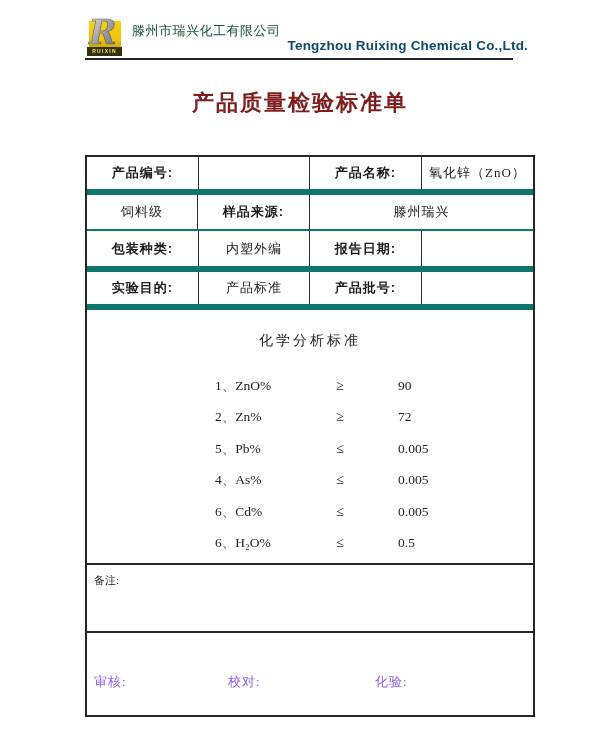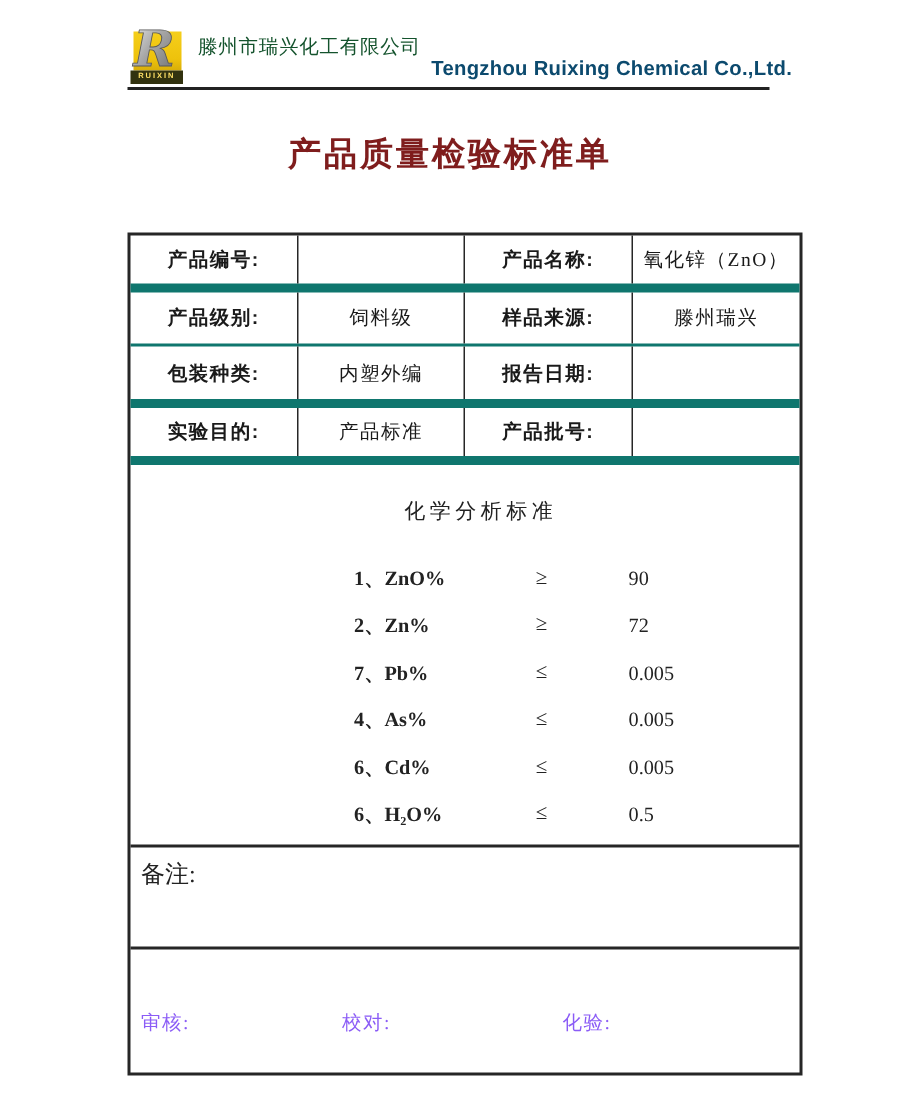--- a/index.html
+++ b/index.html
@@ -53,38 +53,38 @@
     font-size:13px; overflow:hidden;
   }
   .cell.lab { width:112px; font-weight:bold; border-right:1px solid #262626; letter-spacing:1px; }
   .cell.val { width:111px; border-right:1px solid #262626; font-family:"Liberation Serif", serif; letter-spacing:1px;text-align:center; }
   .cell.lab2 { width:112px; font-weight:bold; border-right:1px solid #262626; letter-spacing:1px; }
   .cell.val2 { flex:1; border-right:none; font-family:"Liberation Serif", serif; letter-spacing:1px; }
 
   
   .analysis {
     flex:0 0 auto; height:255px; border-bottom:2px solid #262626;
-    font-family:"Liberation Serif", serif; box-sizing:border-box;padding-left:21px;
+    font-family:"Liberation Serif", serif; box-sizing:border-box;
   }
   .analysis-heading {
     text-align:center; padding-top:22px; font-size:14px; letter-spacing:3px; color:#222;
   }
   .analysis-items { margin-top:20px; }
   .a-item {
     display:flex; height:31.5px; align-items:center; padding-left:128px;
     font-size:13.5px; color:#222;
   }
-  .a-label { width:95px; white-space:nowrap;font-weight:bold; }
+  .a-label { width:95px; white-space:nowrap; }
   .a-op { width:60px; text-align:center; font-size:14px; }
   .a-value { margin-left:28px; white-space:nowrap; }
 
   
   .remarks {
     flex:0 0 auto; height:68px; border-bottom:2px solid #262626; box-sizing:border-box;
-    padding:8px 16px 0 7px; font-family:"Liberation Serif", serif; font-size:16px; color:#222;
+    padding:8px 16px 0 7px; font-family:"Liberation Serif", serif; font-size:11px; color:#222;
   }
 
   
   .signatures { position:relative; flex:1 1 auto; font-family:"Liberation Serif", serif; font-size:13px; color:#8b5cf6; }
   .sig { position:absolute; top:40px; white-space:nowrap; letter-spacing:1px; }
   .sig.s1 { left:7px; } .sig.s2 { left:141px; } .sig.s3 { left:288px; }
 </style>
 </head>
 <body>
 
@@ -116,21 +116,20 @@
   <div class="doc-table">
 
     <div class="info-row h1">
       <div class="cell lab">产品编号:</div>
       <div class="cell val"></div>
       <div class="cell lab2">产品名称:</div>
       <div class="cell val2">氧化锌（ZnO）</div>
     </div>
 
     <div class="info-row thick h2">
-      <div class="cell lab">产品级别:</div>
       <div class="cell val">饲料级</div>
       <div class="cell lab2">样品来源:</div>
       <div class="cell val2">滕州瑞兴</div>
     </div>
 
     <div class="info-row h3">
       <div class="cell lab">包装种类:</div>
       <div class="cell val">内塑外编</div>
       <div class="cell lab2">报告日期:</div>
       <div class="cell val2"></div>
@@ -150,21 +149,21 @@
           <span class="a-label">1、ZnO%</span>
           <span class="a-op">≥</span>
           <span class="a-value">90</span>
         </div>
         <div class="a-item">
           <span class="a-label">2、Zn%</span>
           <span class="a-op">≥</span>
           <span class="a-value">72</span>
         </div>
         <div class="a-item">
-          <span class="a-label">7、Pb%</span>
+          <span class="a-label">5、Pb%</span>
           <span class="a-op">≤</span>
           <span class="a-value">0.005</span>
         </div>
         <div class="a-item">
           <span class="a-label">4、As%</span>
           <span class="a-op">≤</span>
           <span class="a-value">0.005</span>
         </div>
         <div class="a-item">
           <span class="a-label">6、Cd%</span>

